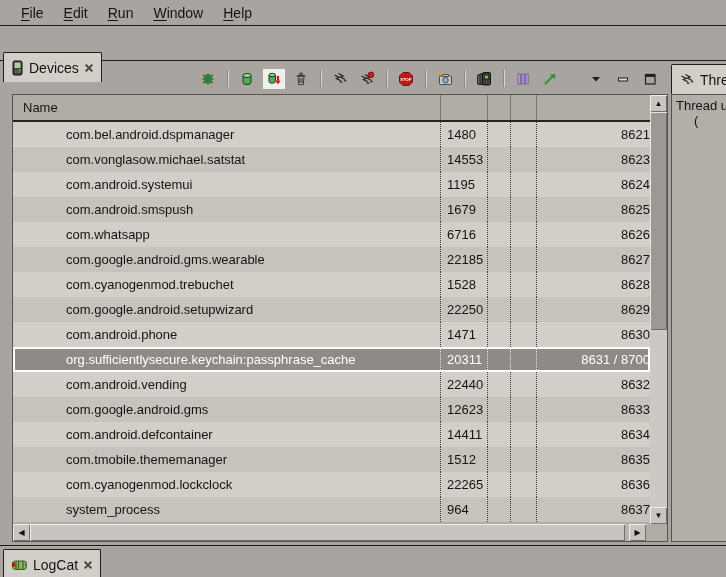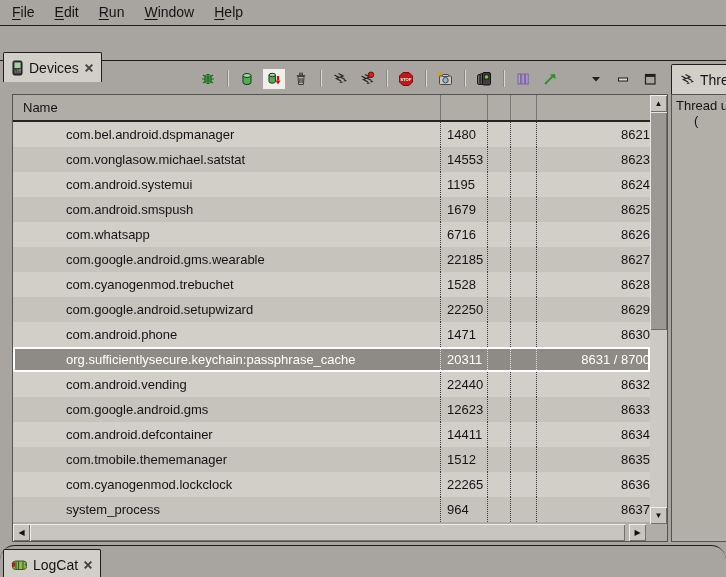--- a/index.html
+++ b/index.html
@@ -3,22 +3,22 @@
 <meta charset="utf-8">
 <style>
   html,body{margin:0;padding:0;}
   body{width:726px;height:577px;overflow:hidden;
        font-family:"Liberation Sans","DejaVu Sans",sans-serif;
        color:#141414;-webkit-font-smoothing:antialiased;}
   #app{position:relative;width:726px;height:577px;background:var(--background);overflow:hidden;}
 
   
   .menubar{position:absolute;left:0;top:0;width:100%;height:26px;
-           border-bottom:1px solid #1c1c1c;display:flex;
-           padding-left:2px;box-sizing:border-box;font-size:14px;}
+           border-bottom:1px solid #1c1c1c;display:flex;align-items:center;
+           padding-left:11px;box-sizing:border-box;font-size:14px;}
   .menu-item{padding:4px 10px;cursor:default;}
   .menu-item u{text-decoration:underline;text-underline-offset:2px;}
 
   .toolbar-strip{position:absolute;left:0;top:27px;width:100%;height:34px;
                  border-bottom:1px solid #1c1c1c;box-sizing:border-box;}
 
   
   .view-tab{position:absolute;height:29px;display:inline-flex;align-items:center;gap:5px;
             padding:0 7px;background:var(--tab-bg);border:1px solid #1f1f1f;border-bottom:none;
             border-radius:2px 2px 0 0;font-size:14px;white-space:nowrap;}
@@ -76,21 +76,21 @@
            box-shadow:inset 1px 1px 0 #efedea,inset -1px -1px 0 #72706c;}
 
   
   .threads-frame{position:absolute;left:671px;top:94px;width:200px;height:448px;
                  border:1px solid var(--frame-border);box-sizing:border-box;background:#b2afa9;
                  font-size:13px;padding:3px 4px;}
   .threads-frame .line2{margin-left:18px;}
 
   
   .bottom-panel{position:absolute;left:0;top:545px;width:100%;height:32px;
-                border-top:1px solid #1b1b1b;box-sizing:border-box;background:var(--background);border-radius:15px;}
+                border-top:1px solid #1b1b1b;box-sizing:border-box;background:var(--background);}
 
   .close-x{display:inline-flex;align-items:center;}
   svg{display:block;}
 </style>
 </head>
 <body>
 
 <div id="app">
 
   <div class="menubar">

